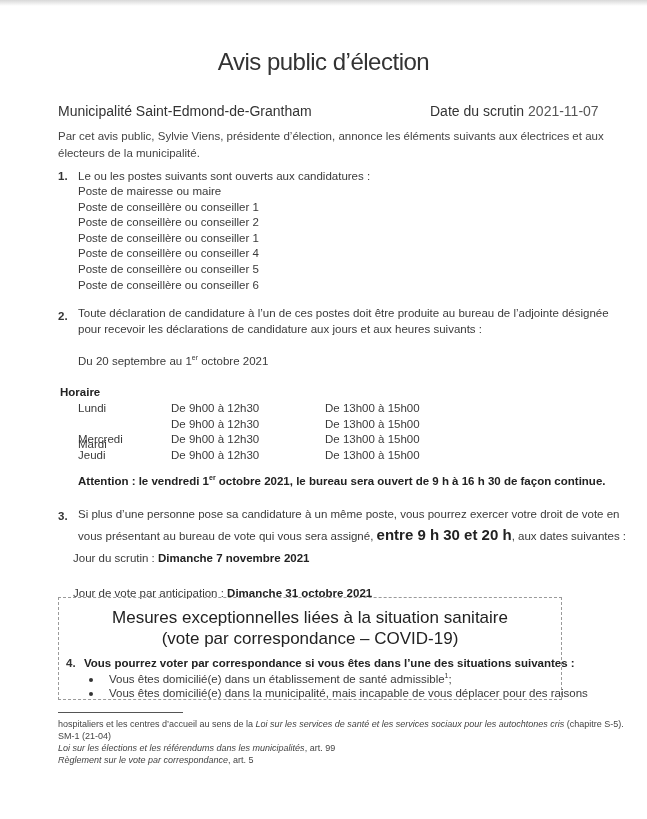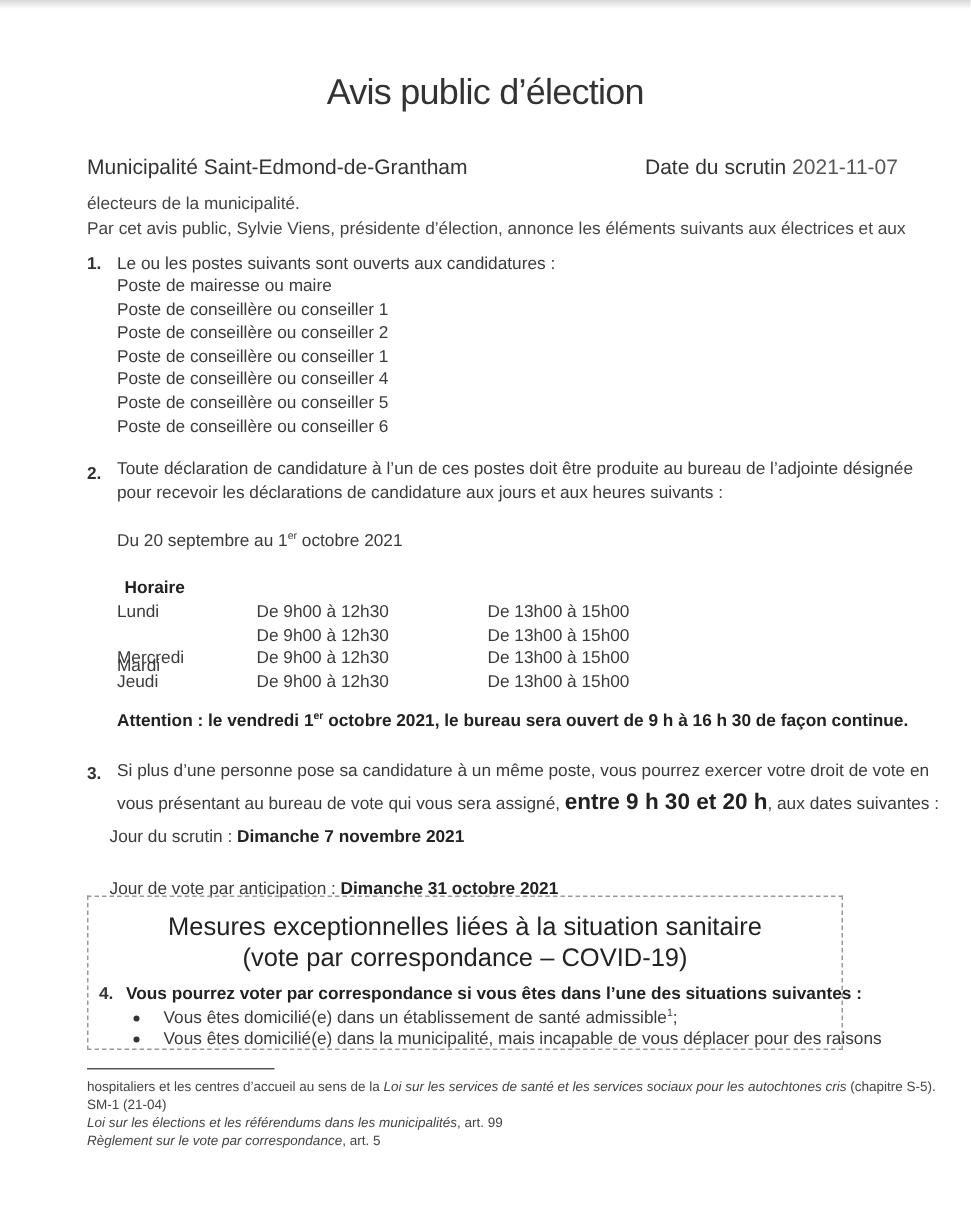--- a/index.html
+++ b/index.html
@@ -107,42 +107,42 @@
 
 <div class="abs title">Avis public d’élection</div>
 
 <div class="abs muni">Municipalité Saint-Edmond-de-Grantham</div>
 <div class="abs date">
   <span>Date du scrutin</span>
   <span class="val">2021-11-07</span>
 </div>
 
 <div class="abs intro">
+  <div>Par cet avis public, Sylvie Viens, présidente d’élection, annonce les éléments suivants aux électrices et aux</div>
   <div>électeurs de la municipalité.</div>
-  <div>Par cet avis public, Sylvie Viens, présidente d’élection, annonce les éléments suivants aux électrices et aux</div>
 </div>
 
 <div class="abs num" style="left:58px; top:170px;">1.</div>
 <div class="abs txt" style="left:78px; top:170px;">Le ou les postes suivants sont ouverts aux candidatures :</div>
 <div class="abs" style="left:78px; top:184px;">
   <div class="list-line">Poste de mairesse ou maire</div>
   <div class="list-line">Poste de conseillère ou conseiller 1</div>
   <div class="list-line">Poste de conseillère ou conseiller 2</div>
   <div class="list-line">Poste de conseillère ou conseiller 1</div>
   <div class="list-line">Poste de conseillère ou conseiller 4</div>
   <div class="list-line">Poste de conseillère ou conseiller 5</div>
   <div class="list-line">Poste de conseillère ou conseiller 6</div>
 </div>
 
 <div class="abs num" style="left:58px; top:310px;">2.</div>
 <div class="abs txt" style="left:78px; top:307px;">Toute déclaration de candidature à l’un de ces postes doit être produite au bureau de l’adjointe  désignée</div>
 <div class="abs txt" style="left:78px; top:323px;">pour recevoir les déclarations de candidature aux jours et aux heures suivants :</div>
 <div class="abs txt" style="left:78px; top:355px;"><span>Du 20 septembre au 1</span><sup>er</sup><span> octobre 2021</span></div>
 
-<div class="abs txt b" style="left:83px; top:386px;">Horaire</div>
+<div class="abs txt b" style="left:60px; top:386px;">Horaire</div>
 
 <div class="abs" style="left:78px; top:401px;">
   <div class="list-line" style="position:relative; height:15.6px;">
     <span style="position:absolute; left:0;">Lundi</span>
     <span style="position:absolute; left:93px;">De 9h00 à 12h30</span>
     <span style="position:absolute; left:247px;">De 13h00 à 15h00</span>
   </div>
   <div class="list-line" style="position:relative; height:15.6px;">
     <span style="position:absolute; left:0;margin-top:20px;">Mardi</span>
     <span style="position:absolute; left:93px;">De 9h00 à 12h30</span>

